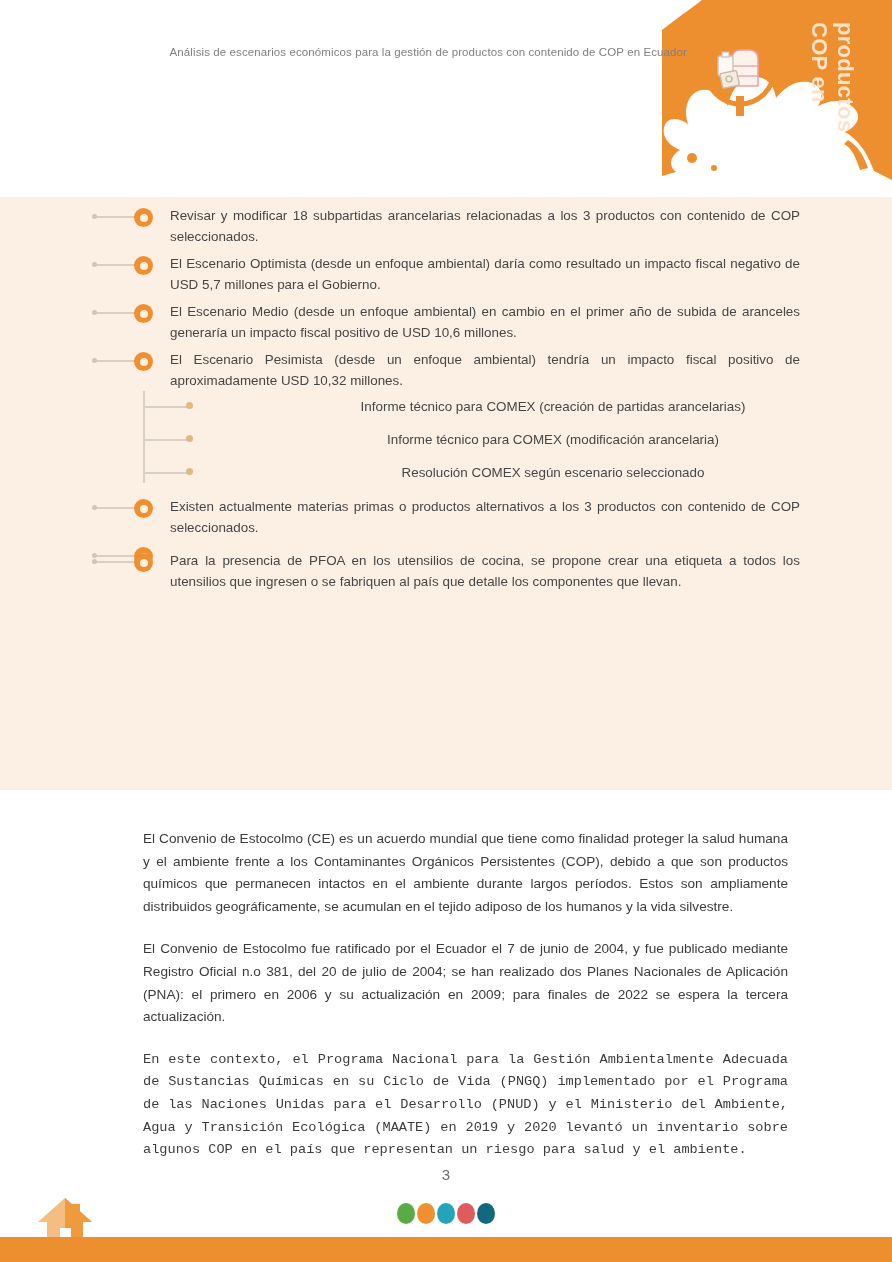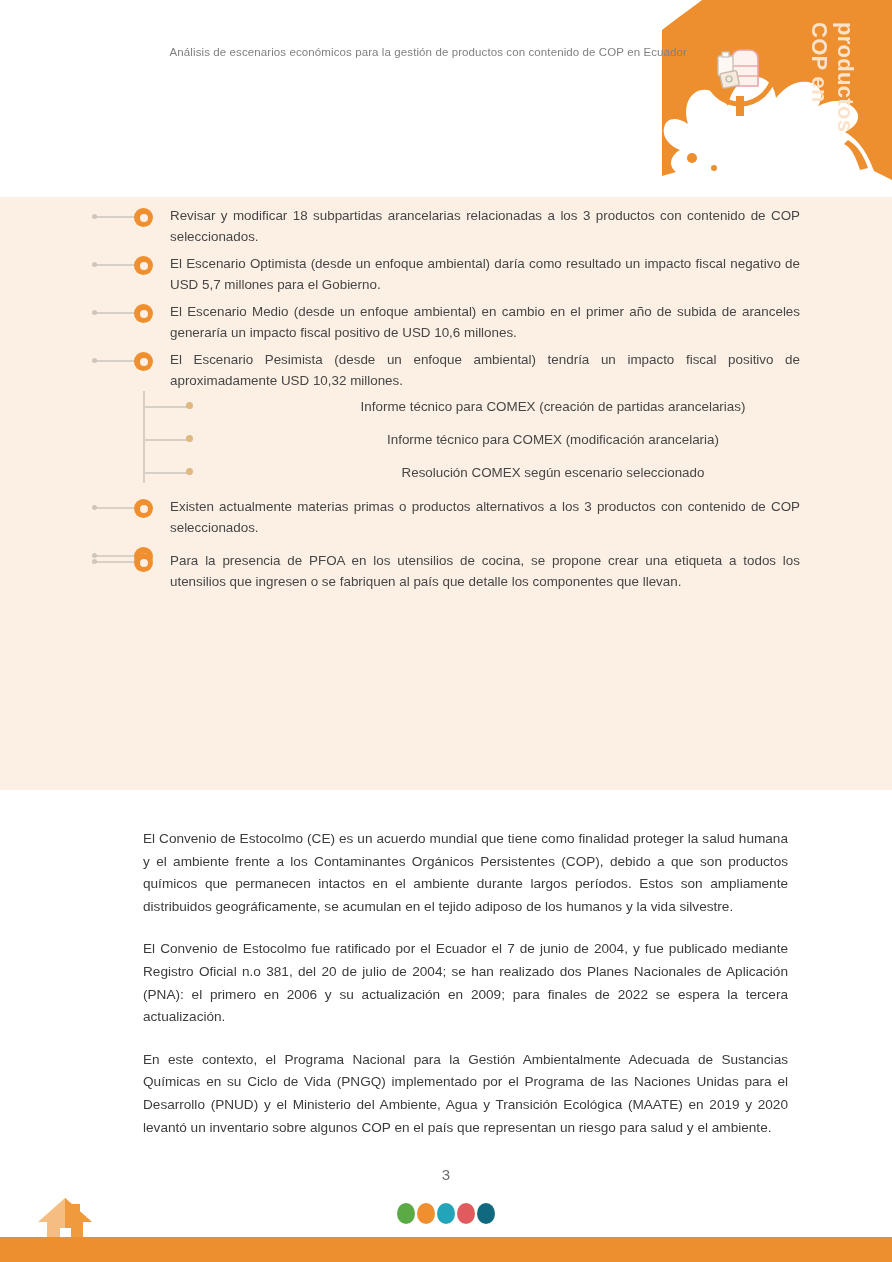--- a/index.html
+++ b/index.html
@@ -251,21 +251,21 @@
     width: 645px;
     margin-left: 17px;
   }
   .body-copy p {
     font-size: 13.6px;
     line-height: 22.6px;
     color: #3c3c3c;
     text-align: justify;
     margin-bottom: 20px;
   }
-  .body-copy p:last-child { margin-bottom: 0; }
+  .body-copy p:last-child { margin-bottom: 0; font-family: Liberation Mono, monospace; }
 
   
   .page-num {
     position: absolute;
     left: 0;
     right: 0;
     top: 1166px;
     text-align: center;
     font-size: 15px;
     color: #6d6d6d;

